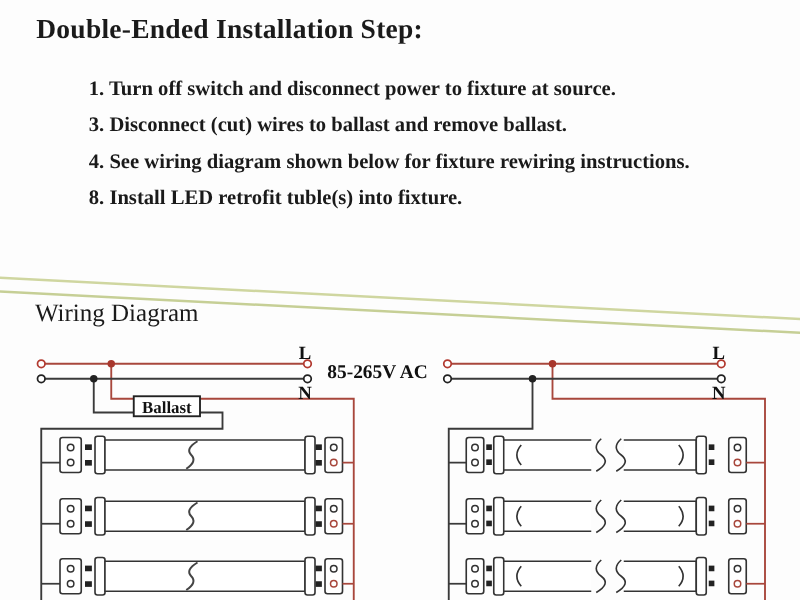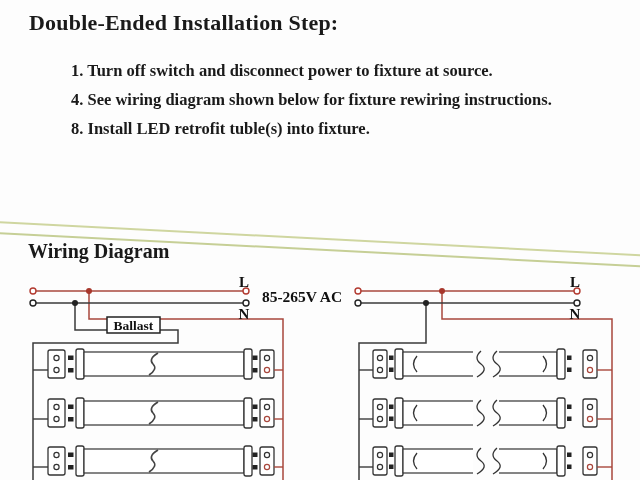--- a/index.html
+++ b/index.html
@@ -16,35 +16,36 @@
   .steps{position:absolute;left:27px;top:56px;width:600px;}
   .step{font-size:16.5px;font-weight:bold;line-height:29px;white-space:nowrap;margin-left:44px;}
   .divider{
     position:absolute;left:-4px;width:660px;height:2px;
     transform-origin:left top;transform:rotate(2.95deg);
   }
   .divider.d1{top:221px;background:#cfd6a0;}
   .divider.d2{top:232px;background:#c6cf96;}
   .wiring-heading{
     position:absolute;left:28px;top:240px;
-    font-size:20px;font-weight:bold;
+    font-size:20px;font-weight:normal;
   }
   .diagram-svg{position:absolute;left:0;top:270px;}
   svg text{
     font-family:"Liberation Serif","DejaVu Serif",serif;
     font-weight:bold;fill:#111;
   }
 </style>
 </head>
 <body>
 
 <div class="title">Double-Ended Installation Step:</div>
 
 <div class="steps">
   <div class="step">1. Turn off switch and disconnect power to fixture at source.</div>
+  <div class="step">3. Disconnect (cut) wires to ballast and remove ballast.</div>
   <div class="step">4. See wiring diagram shown below for fixture rewiring instructions.</div>
   <div class="step">8. Install LED retrofit tuble(s) into fixture.</div>
 </div>
 
 <div class="divider d1"></div>
 <div class="divider d2"></div>
 
 <div class="wiring-heading">Wiring Diagram</div>
 
 <svg class="diagram-svg" width="640" height="210" viewBox="0 270 640 210">

